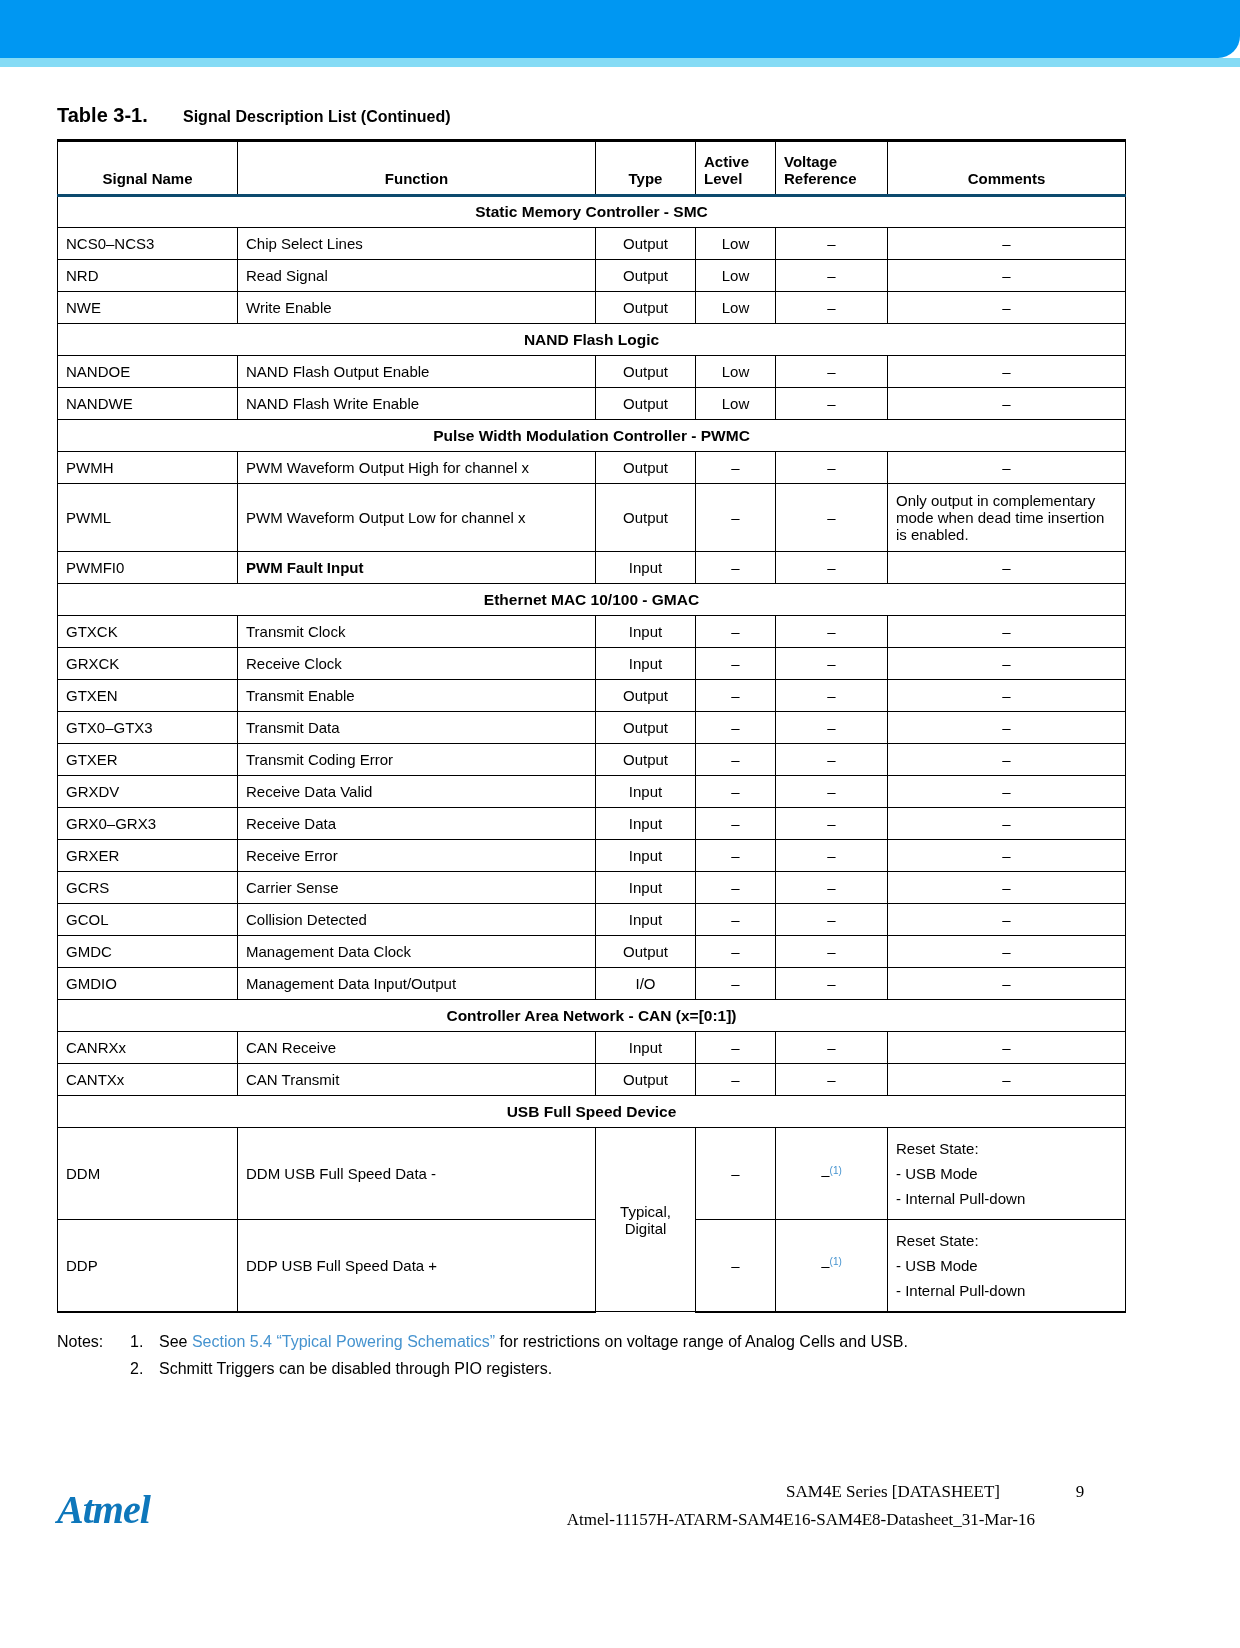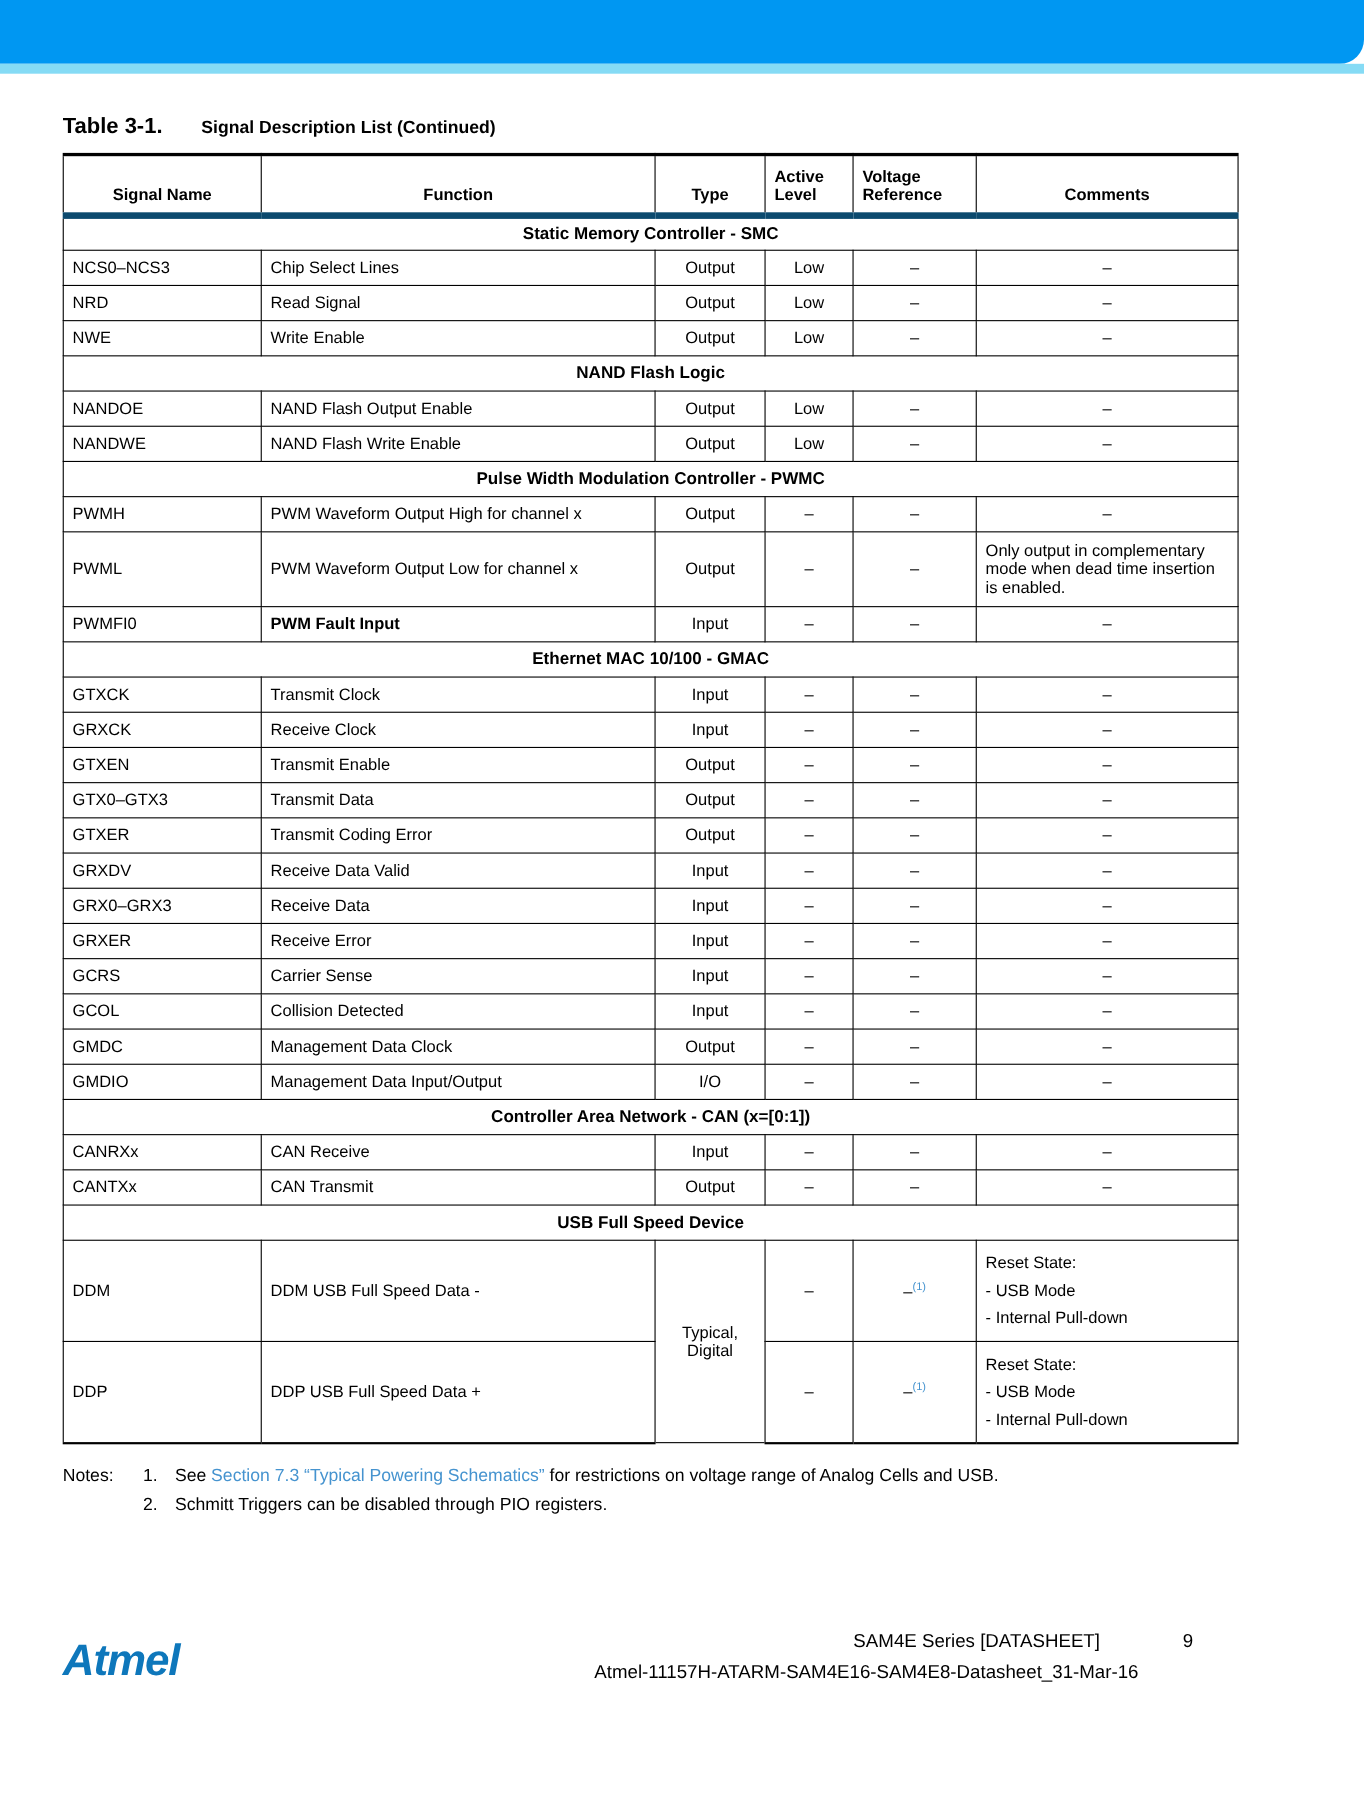--- a/index.html
+++ b/index.html
@@ -26,21 +26,21 @@
   .table-caption .cap-label { font-weight:bold; font-size:20px; width:126px; }
   .table-caption .cap-title { font-weight:bold; font-size:16px; }
 
   table.signal-table {
     width:1068px; border-collapse:collapse; table-layout:fixed;
     font-size:15px;
   }
   .signal-table th, .signal-table td { border:1px solid #000; }
   .signal-table { border-top:3px solid #000; }
   .signal-table thead th {
-    border-bottom:6px solid #0c4a6e;
+    border-bottom:3px solid #0c4a6e;
     font-weight:bold; vertical-align:bottom;
     padding:6px 6px 7px 6px; text-align:center; font-size:15px;
   }
   .signal-table thead tr { height:55px; }
   .signal-table thead th.h-left { text-align:left; padding-left:8px; }
   .signal-table tbody tr { height:32px; }
   .signal-table tbody tr:last-child td { border-bottom:2px solid #000; }
 
   .signal-table td { padding:5px 8px; vertical-align:middle; }
   .section-cell { text-align:center; font-weight:bold; font-size:15.5px; }
@@ -58,21 +58,21 @@
 
   
   .notes { margin-top:20px; font-size:16px; }
   .note-row { display:grid; grid-template-columns:73px 29px auto; margin-bottom:9px; }
   .notes-label { font-weight:normal; }
   .doc-link { color:#4593cf; text-decoration:none; cursor:pointer; }
 
   
   .footer {
     position:absolute; left:57px; top:1482px; width:1068px;
-    display:flex; justify-content:space-between; align-items:flex-end;
+    display:flex; justify-content:space-between; align-items:flex-end;font-family:Liberation Serif, serif;
   }
   .footer-logo {
     font-weight:bold; font-style:italic; font-size:40px; color:#0e77bb;
     letter-spacing:-1px; line-height:1; margin-top:8px;
   }
   .footer-right { display:flex; flex-direction:column; align-items:flex-end; }
   .footer-line1 { display:flex; align-items:baseline; font-size:17px;gap:35px; }
   .page-num { width:90px; text-align:center; font-size:17px; }
   .doc-id { font-size:17px; margin-top:8px; padding-right:90px; color:#000; }
 </style>
@@ -327,21 +327,21 @@
             <div>- Internal Pull-down</div>
           </td>
         </tr>
       </tbody>
   </table>
 
   <div class="notes">
     <div class="note-row">
       <span class="notes-label">Notes:</span>
       <span class="note-num">1.</span>
-      <span class="note-text"><span>See </span><a class="doc-link">Section 7.3 “Typical Powering Schematics”</a><span> for restrictions on voltage range of Analog Cells and USB.</span></span>
+      <span class="note-text"><span>See </span><a class="doc-link">Section 5.4 “Typical Powering Schematics”</a><span> for restrictions on voltage range of Analog Cells and USB.</span></span>
     </div>
     <div class="note-row">
       <span class="notes-label"></span>
       <span class="note-num">2.</span>
       <span class="note-text">Schmitt Triggers can be disabled through PIO registers.</span>
     </div>
   </div>
 </div>
 
 <div class="footer">

